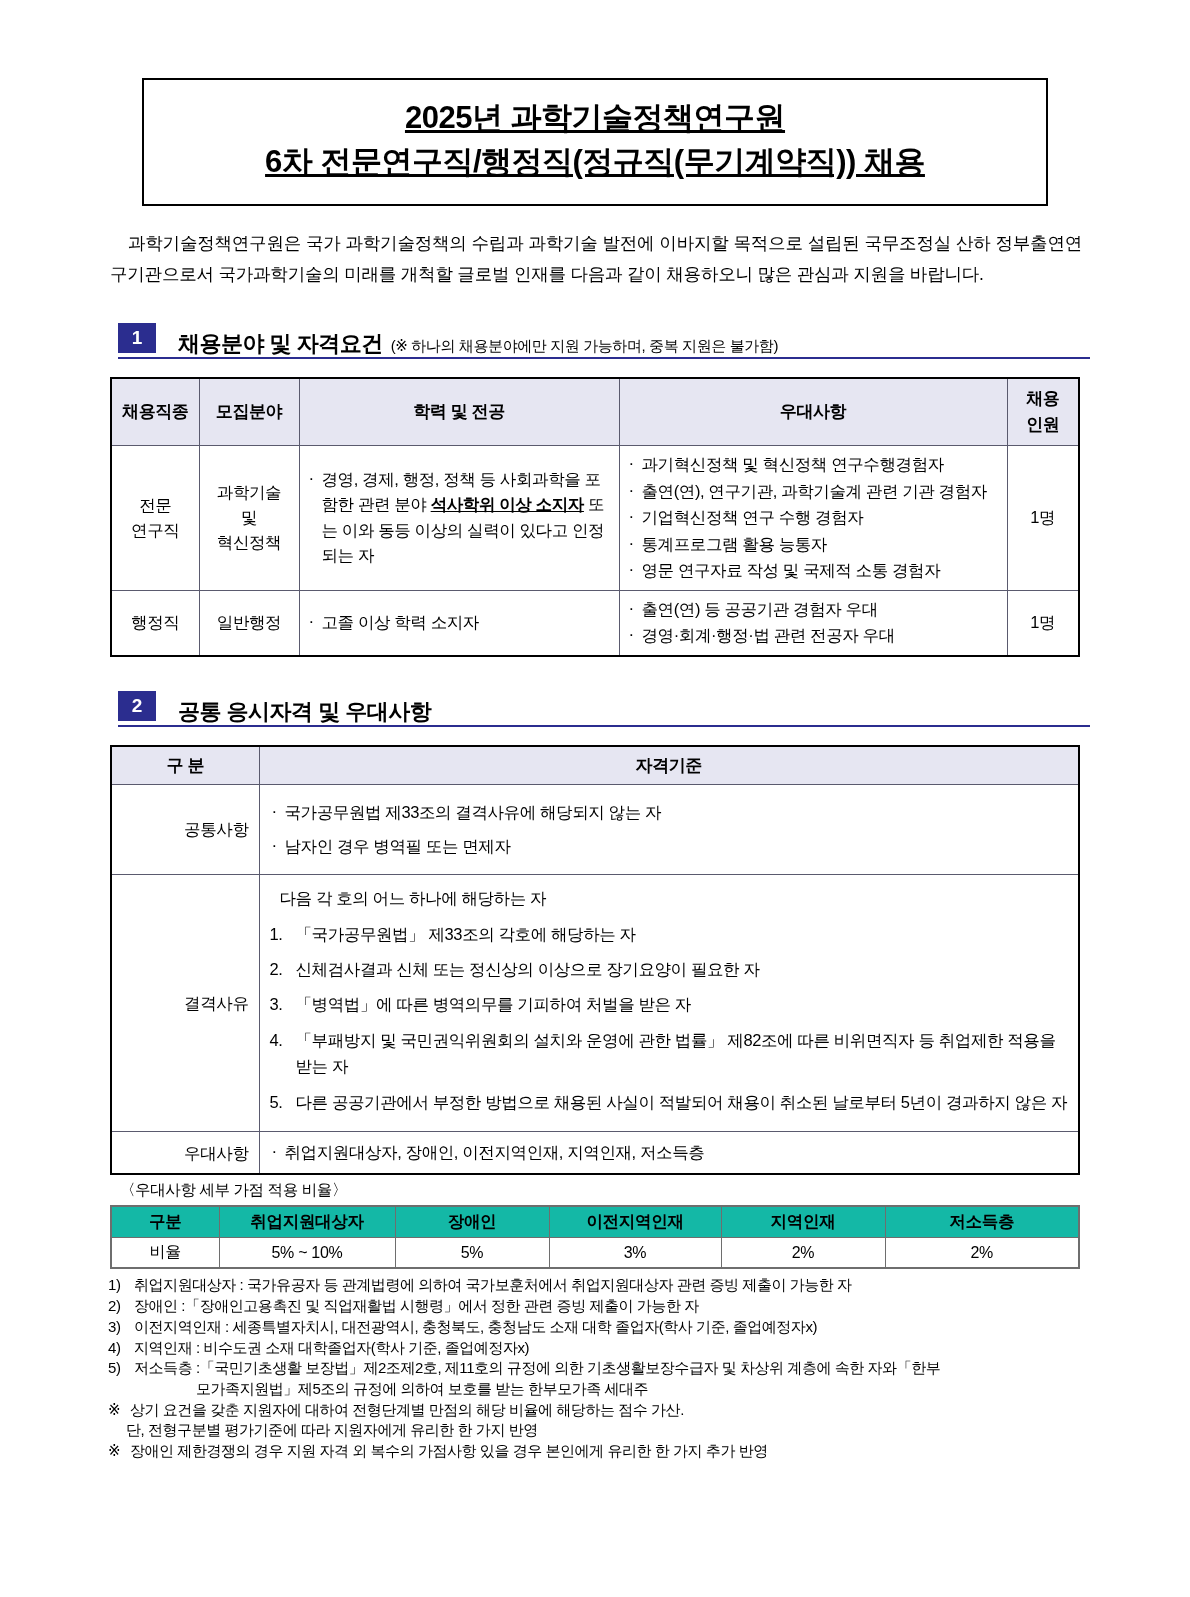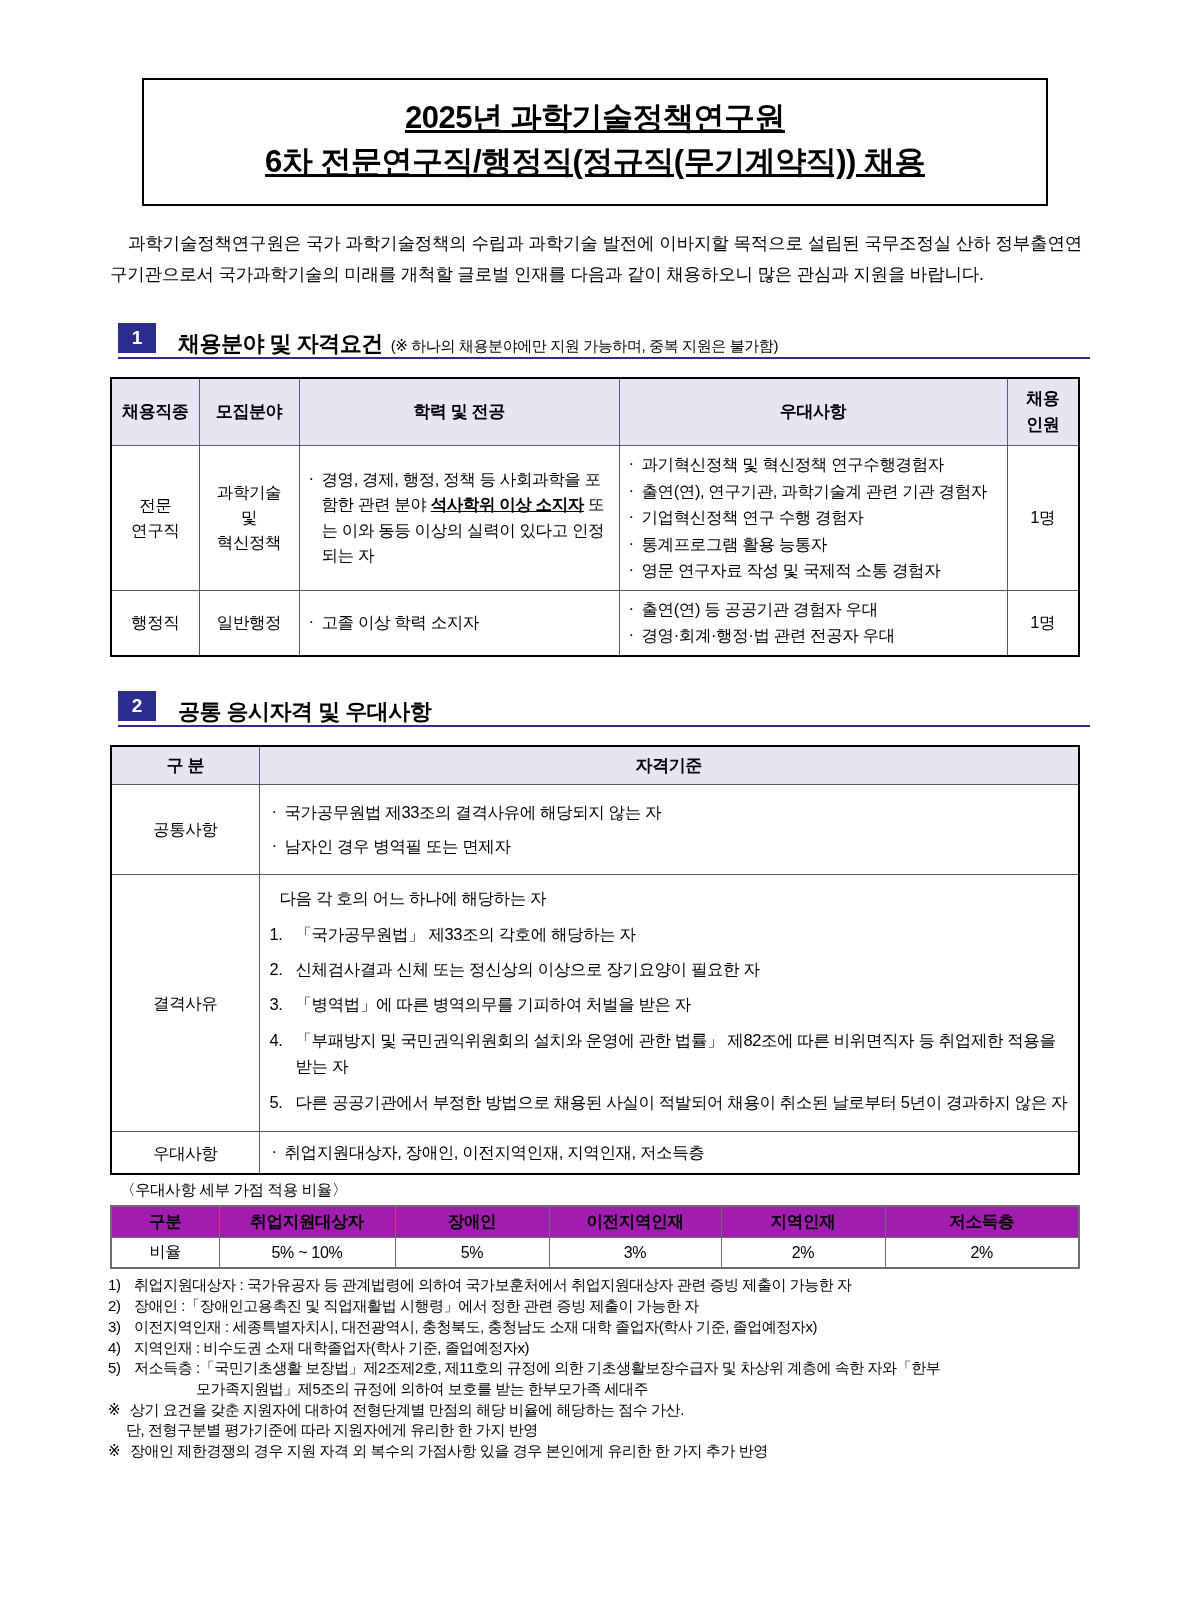--- a/index.html
+++ b/index.html
@@ -134,21 +134,21 @@
     letter-spacing: -0.4px;
     line-height: 1.6;
   }
   .tbl-qual thead th {
     background: #e6e6f2;
     text-align: center;
     font-weight: bold;
     font-size: 17px;
     padding: 5px 4px;
   }
-  .tbl-qual td.rowhead { text-align: center; }
+  .tbl-qual td.rowhead { text-align: right; }
   ol.numlist {
     list-style: none;
     margin: 0; padding: 0;
   }
   ol.numlist > li {
     position: relative;
     padding-left: 26px;
     margin: 9px 0;
     line-height: 1.6;
   }
@@ -167,21 +167,21 @@
   
   .tbl-ratio { border: 2px solid #6e6e6e; }
   .tbl-ratio th, .tbl-ratio td {
     border: 1px solid #6e6e6e;
     text-align: center;
     font-size: 16px;
     padding: 4px 2px;
     letter-spacing: -0.3px;
   }
   .tbl-ratio thead th {
-    background: #a21caf;
+    background: #14b8a6;
     font-weight: bold;
     font-size: 16.5px;
   }
   .tbl-ratio tbody td { font-weight: normal; margin-top: 43px; }
 
   
   .notes {
     margin: 6px 0 0 8px;
     font-size: 15px;
     line-height: 1.38;

